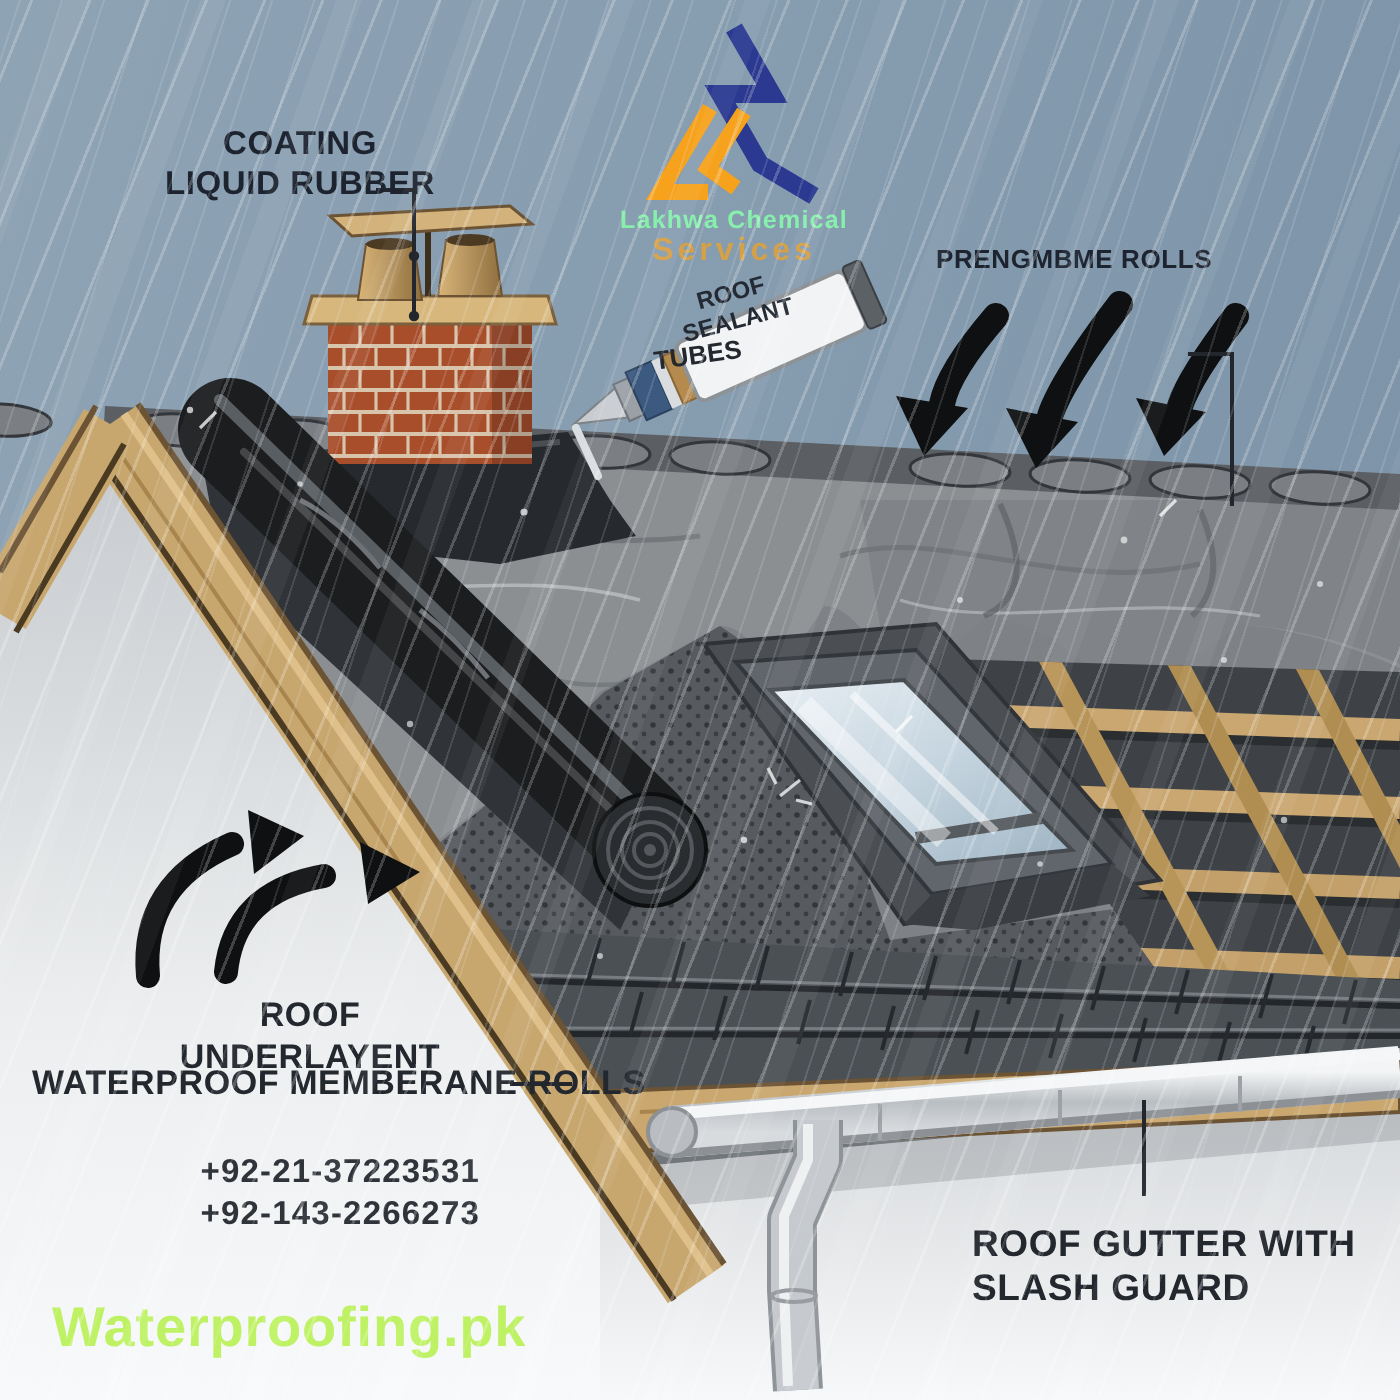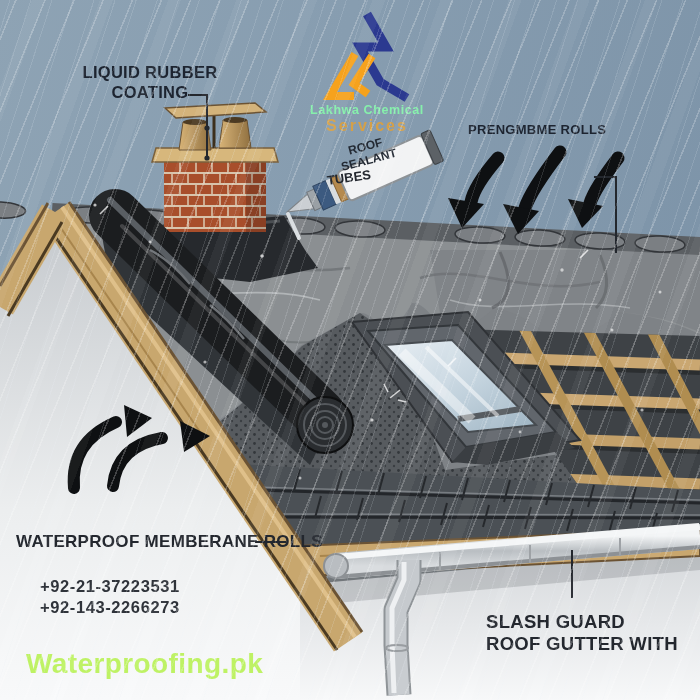--- a/index.html
+++ b/index.html
@@ -8,21 +8,21 @@
   .sky{position:absolute;inset:0;
        background:linear-gradient(105deg,#8ea3b4 0%,#879db0 40%,#7b92a7 100%);}
   .scene{position:absolute;inset:0;}
   .rain{position:absolute;inset:0;pointer-events:none;opacity:.85;
     background-image:
       repeating-linear-gradient(112deg,rgba(255,255,255,0) 0 14px,rgba(255,255,255,.26) 14px 15.5px,rgba(255,255,255,0) 15.5px 27px),
       repeating-linear-gradient(108deg,rgba(240,246,252,0) 0 9px,rgba(240,246,252,.16) 9px 10px,rgba(240,246,252,0) 10px 20px),
       repeating-linear-gradient(110deg,rgba(255,255,255,0) 0 30px,rgba(255,255,255,.06) 30px 42px,rgba(255,255,255,0) 42px 64px);}
   .lbl{position:absolute;font-weight:700;color:#1d2430;letter-spacing:.3px;line-height:1.22;}
   .lbl.dk{color:#23272e;}
-  .phones{position:absolute;left:40px;top:576px;width:200px;text-align:left;
+  .phones{position:absolute;left:40px;top:576px;width:200px;text-align:right;
           font-size:16.5px;font-weight:600;color:#2f333a;letter-spacing:.6px;line-height:21px;}
   .site{position:absolute;left:26px;top:648px;font-size:28px;font-weight:600;
         color:#bef264;letter-spacing:.4px;}
   .logo{position:absolute;left:292px;top:10px;width:150px;text-align:center;}
   .logo .name{font-size:12.5px;font-weight:600;color:#86efac;letter-spacing:.6px;margin-top:1px;}
   .logo .tag{font-size:16px;font-weight:700;color:#f6a21d;letter-spacing:2px;opacity:.7;}
   .tubetxt{position:absolute;left:321px;top:151px;width:88px;transform:rotate(-15deg);
            transform-origin:left top;font-size:12px;font-weight:700;color:#232a34;text-align:center;}
   .tubetxt2{position:absolute;left:326px;top:173px;transform:rotate(-8deg);
            transform-origin:left top;font-size:13px;font-weight:700;color:#23272e;}
@@ -340,38 +340,39 @@
     <svg width="90" height="92" viewBox="0 0 90 92" style="display:block;margin:0 auto;">
       <path d="M45,4 L64,37 L38,37 L58,72 L85,88" stroke="#2b3990" stroke-width="9" fill="none"></path>
       <path d="M33,44 L8,86 L32,86" stroke="#f6a21d" stroke-width="8" fill="none"></path>
       <path d="M50,46 L32,74 L46,84" stroke="#f6a21d" stroke-width="8" fill="none"></path>
     </svg>
     <div class="name">Lakhwa Chemical</div>
     <div class="tag">Services</div>
   </div>
 
   <div class="lbl" style="left:75px;top:62px;width:150px;text-align:center;font-size:16.5px;">
+    <div>COATING</div>
     <div>LIQUID RUBBER</div>
-    <div>COATING</div>
   </div>
 
   <div class="lbl" style="left:468px;top:122px;font-size:13px;">PRENGMBME ROLLS</div>
 
   <div class="tubetxt">ROOF SEALANT</div>
   <div class="tubetxt2">TUBES</div>
 
+  <div class="lbl dk" style="left:80px;top:498px;width:150px;text-align:center;font-size:17px;">ROOF UNDERLAYENT</div>
 
   <div class="lbl dk" style="left:16px;top:532px;font-size:17px;">WATERPROOF MEMBERANE ROLLS</div>
 
   <div class="phones">
     <div>+92-21-37223531</div>
     <div>+92-143-2266273</div>
   </div>
 
   <div class="site">Waterproofing.pk</div>
 
   <div class="lbl dk" style="left:486px;top:611px;font-size:18.5px;line-height:22px;">
+    <div>ROOF GUTTER WITH</div>
     <div>SLASH GUARD</div>
-    <div>ROOF GUTTER WITH</div>
   </div>
 
   <div class="rain"></div>
 </div>
 
 </body></html>

